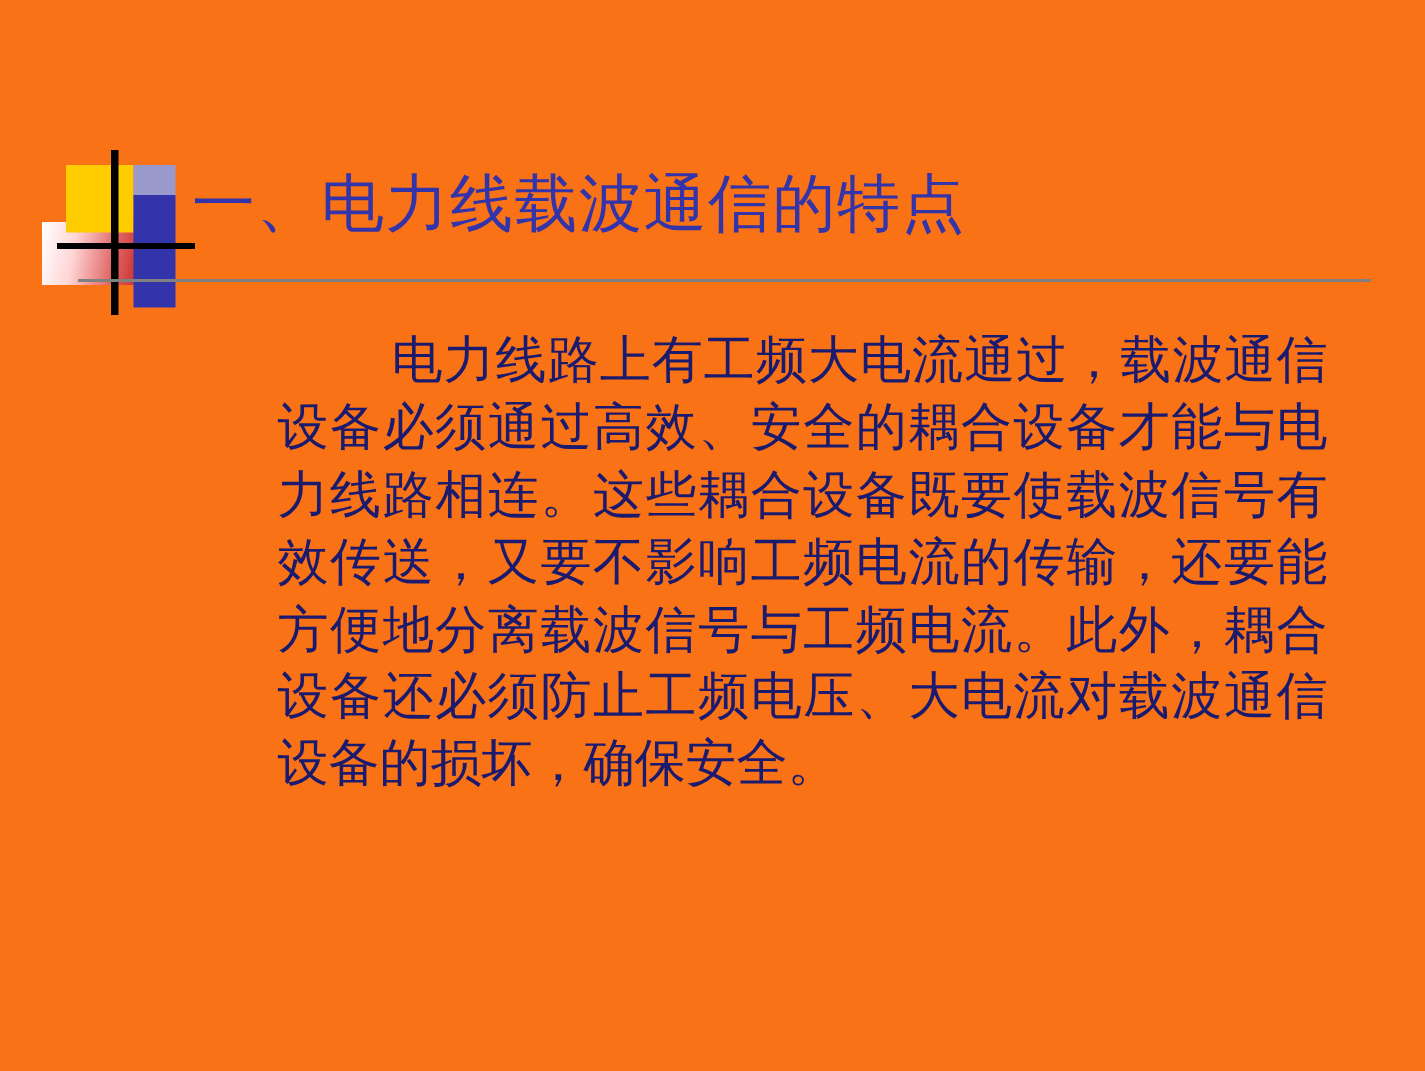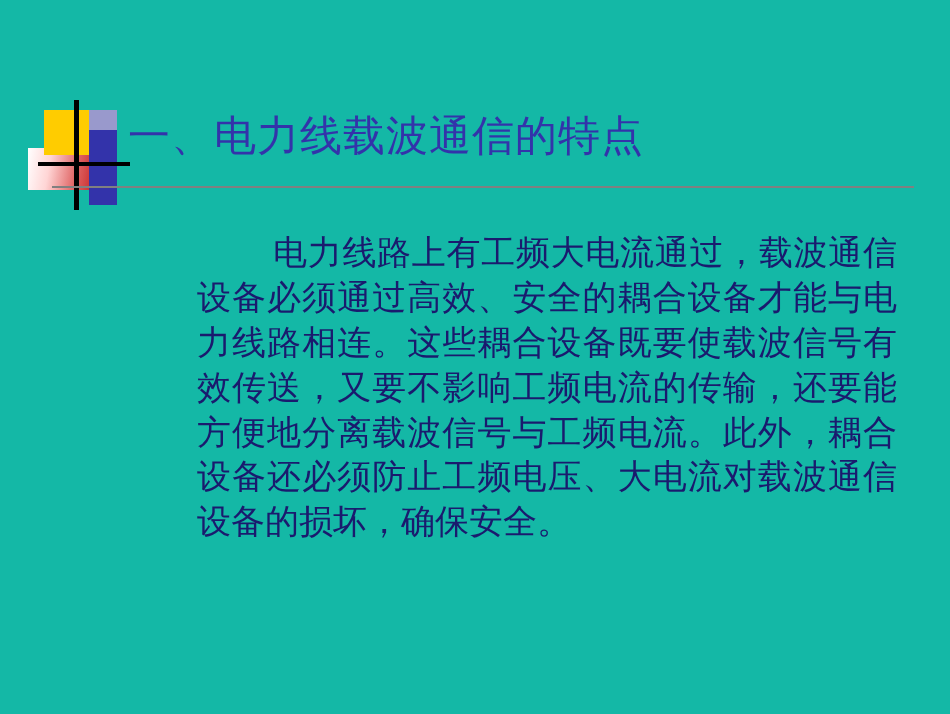--- a/index.html
+++ b/index.html
@@ -10,21 +10,21 @@
     width: 950px;
     height: 714px;
     background: #ffffff;
     font-family: "DejaVu Serif", serif;
     overflow: hidden;
   }
   .slide {
     position: relative;
     width: 950px;
     height: 714px;
-    background: #14b8a6;
+    background: #f97316;
   }
 
   
   .deco {
     position: absolute;
     left: 28px;
     top: 100px;
     width: 110px;
     height: 110px;
   }
@@ -110,21 +110,21 @@
     font-size: 30px;
     line-height: 1.35;
     color: #1a1a6e;
     margin: 0 0 10px 0;
     white-space: nowrap;
   }
   .para {
     font-size: 34px;
     line-height: 1.32;
     color: #1a1a6e;
-    margin: 16px;
+    margin: 4px;
     padding-left: 44px;
     text-indent: 76px;
     text-align: justify;
     letter-spacing: 0px;
     width: 700px;
   }
 </style>
 </head>
 <body>
 

